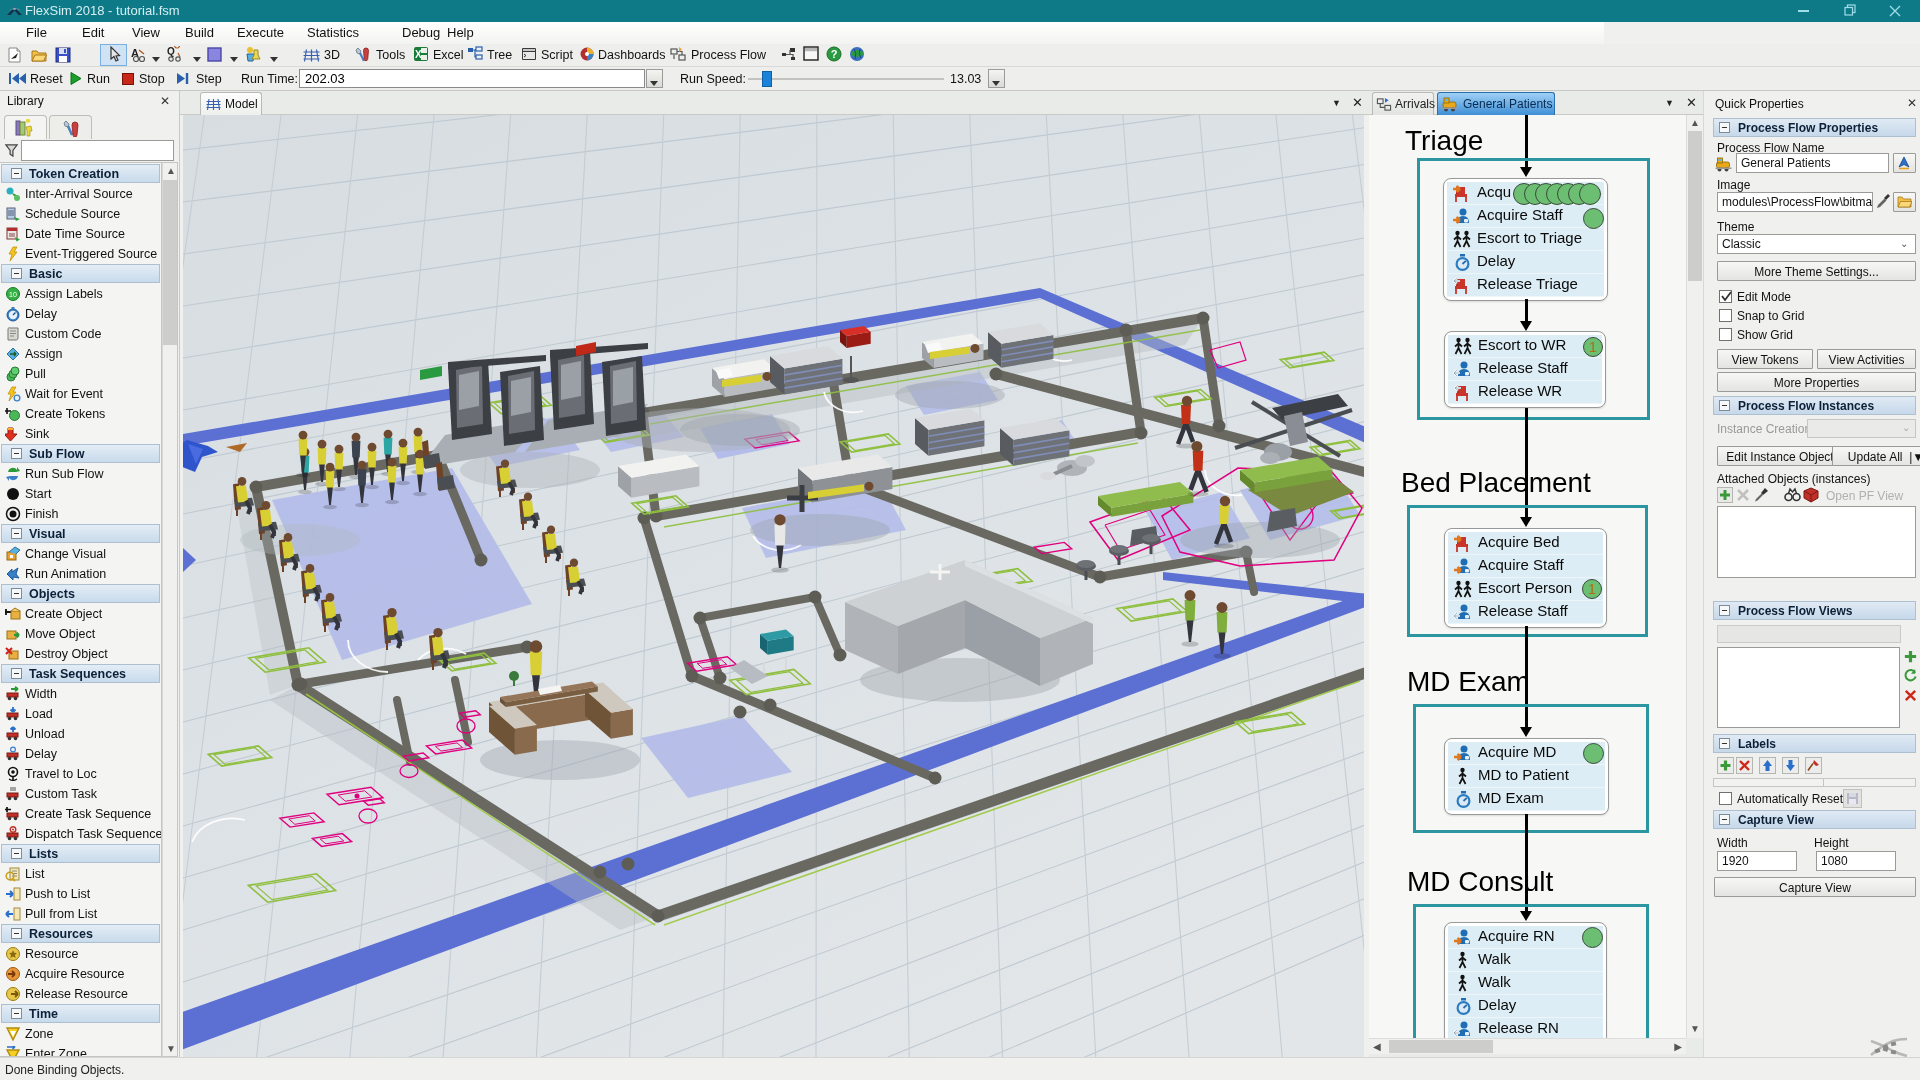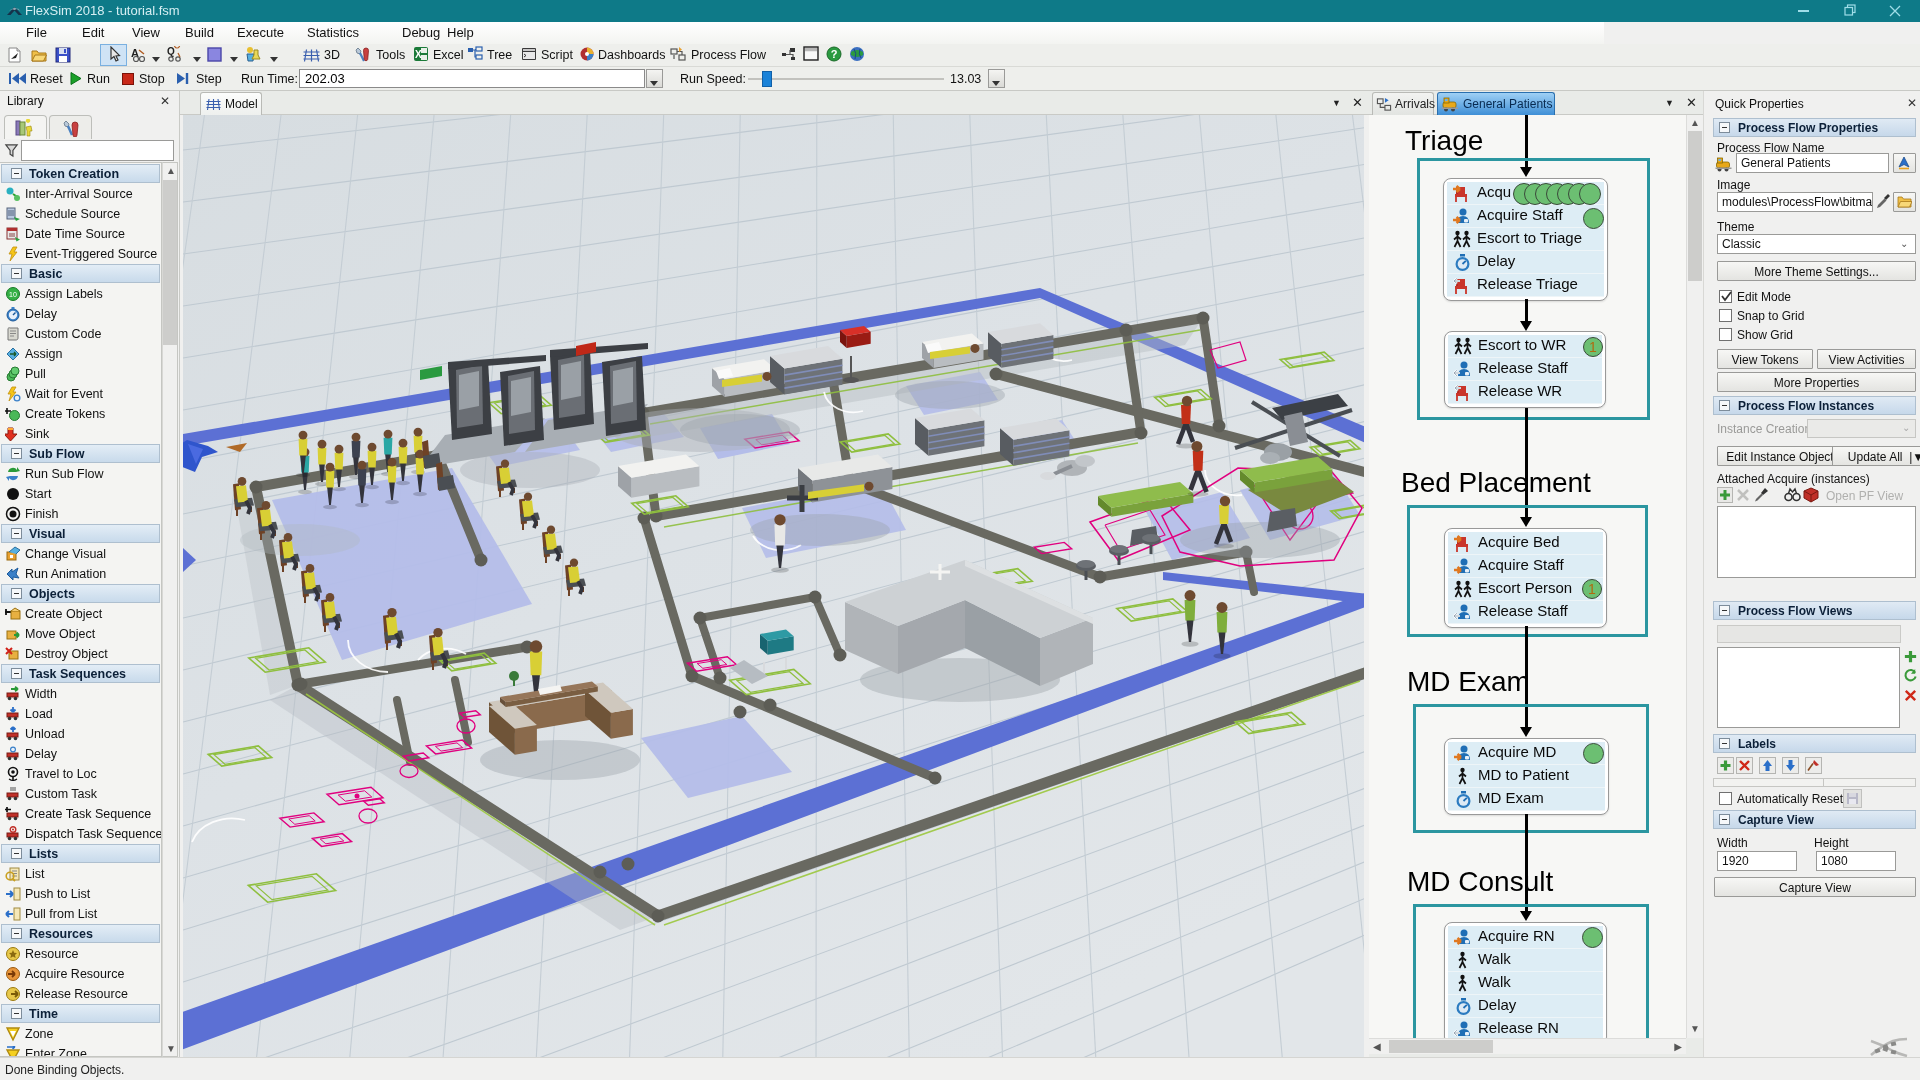--- a/index.html
+++ b/index.html
@@ -1434,21 +1434,21 @@
     <div class="btn" style="left:13px;top:281px;width:199px;height:20px;padding-top:3px">More Properties</div>
     <div class="hdr" style="top:305px">
       <span class="mbox"></span>
       <span class="htxt">Process Flow Instances</span>
     </div>
     <div class="glbl" style="left:13px;top:331px">Instance Creation</div>
     <div class="abs" style="left:103px;top:328px;width:109px;height:19px;background:#eaeae8;border:1px solid #c6c6c3"></div>
     <span class="abs" style="left:198px;top:331px;font-size:10px;color:#aaa">⌄</span>
     <div class="btn" style="left:13px;top:355px;width:126px;height:20px;padding-top:3px">Edit Instance Object</div>
     <div class="btn" style="left:128px;top:355px;width:108px;height:20px;padding-top:3px">Update All &nbsp;|▼</div>
-    <div class="lbl" style="left:13px;top:381px">Attached Acquire (instances)</div>
+    <div class="lbl" style="left:13px;top:381px">Attached Objects (instances)</div>
     <svg class="abs" style="left:13px;top:396px" width="16" height="16" viewBox="0 0 16 16">
       <rect x="0.5" y="0.5" width="15" height="15" fill="#e8e8e6" stroke="#b5b5b2"></rect>
       <path d="M8 3 v10 M3 8 h10" stroke="#3a9a3a" stroke-width="3"></path>
     </svg>
     <svg class="abs" style="left:31px;top:396px" width="16" height="16" viewBox="0 0 16 16">
       <path d="M3 3 L13 13 M13 3 L3 13" stroke="#c0c0be" stroke-width="2.5"></path>
     </svg>
     <svg class="abs" style="left:49px;top:396px" width="16" height="16" viewBox="0 0 16 16">
       <path d="M12 1 L15 4 L10 8 L8 6 Z" fill="#333"></path>
       <path d="M8.5 6.5 L3 12 L2 14.5 L4.5 13.5 L10 8" fill="#666"></path>

